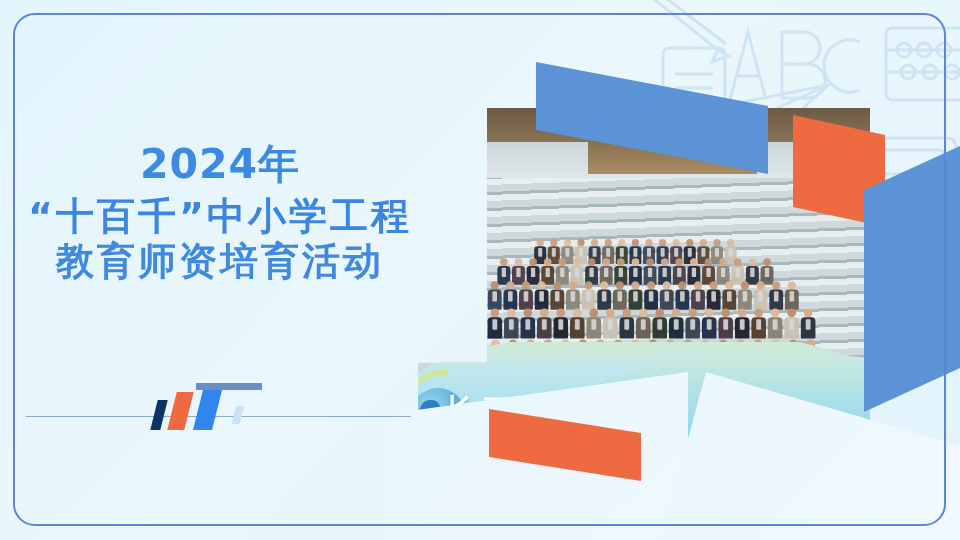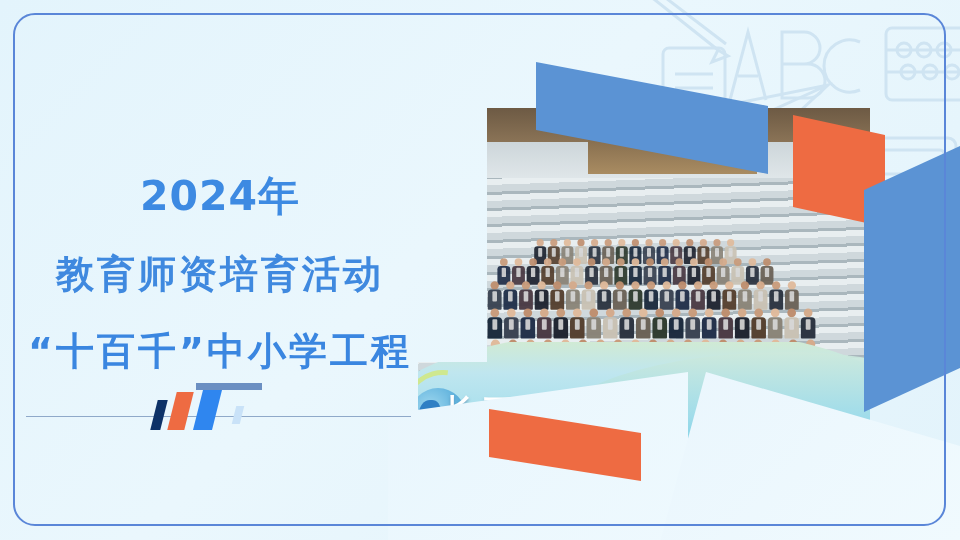--- a/index.html
+++ b/index.html
@@ -92,21 +92,21 @@
   .orange-top{left:793px;top:115px;width:92px;height:112px;background:#ee6b42;
     clip-path:polygon(0 0,92px 20px,92px 112px,0 92px);}
   .blue-right{left:864px;top:146px;width:96px;height:266px;background:#5b93d4;
     clip-path:polygon(0 44px,96px 0,96px 222px,0 266px);}
   .orange-bot{left:489px;top:409px;width:152px;height:72px;background:#ee6b42;
     clip-path:polygon(0 0,152px 24px,152px 72px,0 48px);}
 
   
   .title{position:absolute;left:0;top:140px;width:440px;text-align:center;}
   .t-line{font-family:"DejaVu Sans","Liberation Sans",sans-serif;font-weight:bold;
-    color:#3d8ae2;letter-spacing:1px;line-height:1.18;margin-top:32px;}
+    color:#3d8ae2;letter-spacing:1px;line-height:1.18;}
   .t1{font-size:41px;margin-bottom:6px;}
   .t2{font-size:38px;letter-spacing:3px;color:#3a86e0;}
   .t3{font-size:38px;letter-spacing:3px;color:#3f89df;}
 
   
   .rule{position:absolute;left:26px;top:416px;width:385px;height:1px;background:#8fa9c9;}
   .logo{position:absolute;left:148px;top:382px;width:118px;height:50px;}
   .bar{position:absolute;transform:skewX(-14deg);}
   .bar.navy{left:6px;top:18px;width:10px;height:30px;background:#0d3268;}
   .bar.orange{left:24px;top:10px;width:17px;height:38px;background:#ee6b42;}
@@ -794,22 +794,22 @@
   <div class="cutA"></div>
   <div class="cutB"></div>
 
   <div class="geo blue-top"></div>
   <div class="geo orange-top"></div>
   <div class="geo blue-right"></div>
   <div class="geo orange-bot"></div>
 
   <div class="title">
     <div class="t-line t1">2024年</div>
+    <div class="t-line t2">“十百千”中小学工程</div>
     <div class="t-line t3">教育师资培育活动</div>
-    <div class="t-line t2">“十百千”中小学工程</div>
   </div>
 
   <div class="rule"></div>
   <div class="logo">
     <span class="bar navy"></span>
     <span class="bar orange"></span>
     <span class="bar blueT"></span>
     <span class="bar tcap"></span>
     <span class="bar pale"></span>
   </div>

